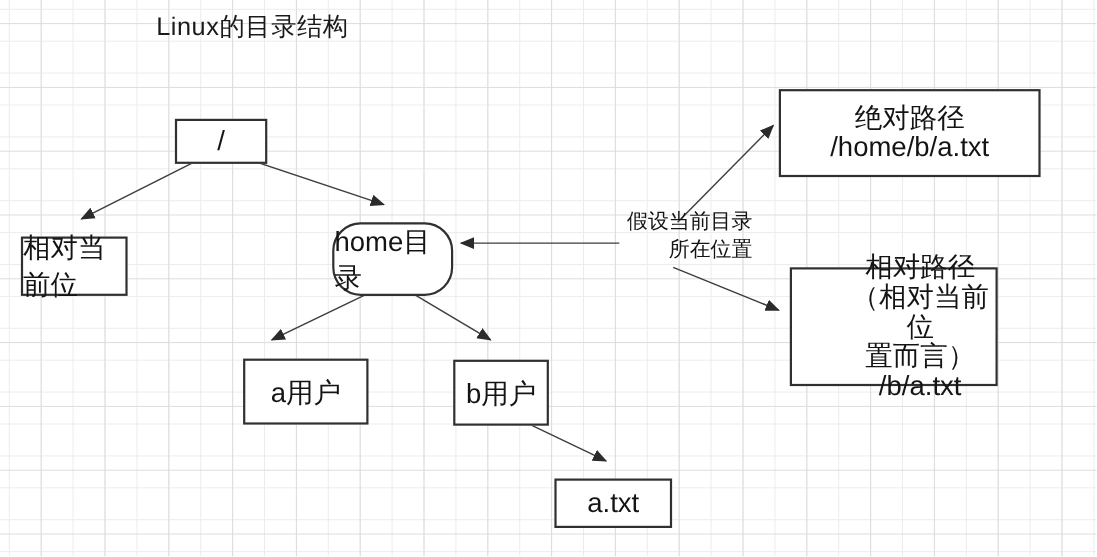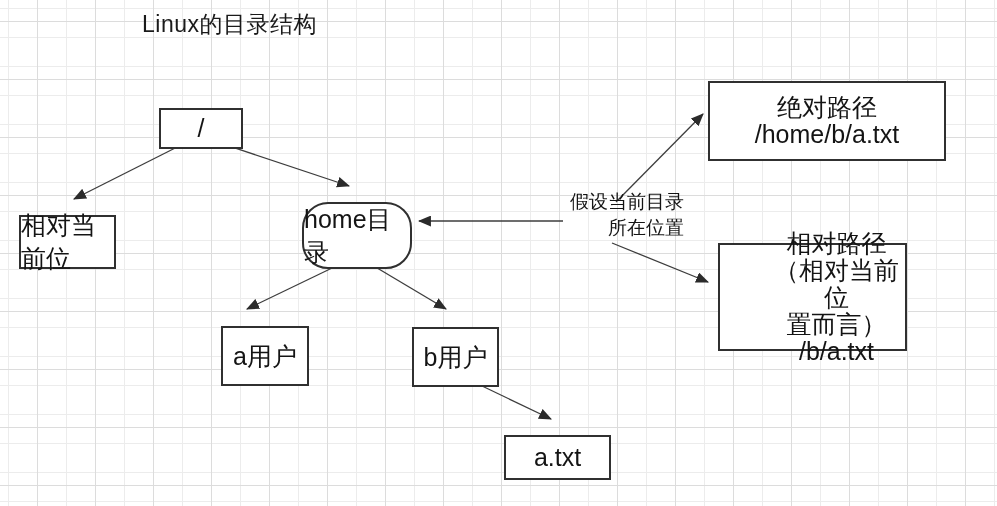--- a/index.html
+++ b/index.html
@@ -28,21 +28,21 @@
   .node,.callout{
     position:absolute;box-sizing:border-box;
     background:#ffffff;border:2px solid #303030;
     display:flex;align-items:center;justify-content:center;
     font-size:25px;color:#141414;margin-top:13px;
   }
   .callout{flex-direction:column;text-align:center;line-height:27px;}
   .n-slash{left:159px;top:95px;width:84px;height:41px;}
   .n-root {left:19px; top:202px;width:97px;height:54px;}
   .n-home {left:302px;top:189px;width:110px;height:67px;border-radius:26px;}
-  .n-a    {left:221px;top:313px;width:88px;height:60px;}
+  .n-a    {left:221px;top:313px;width:114px;height:60px;}
   .n-b    {left:412px;top:314px;width:87px;height:60px;text-align:center;}
   .n-atxt {left:504px;top:422px;width:107px;height:45px;}
   .c-abs  {left:708px;top:68px; width:238px;height:80px;}
   .c-rel  {left:718px;top:230px;width:189px;height:108px;padding-left:48px;}
   .annotation{
     position:absolute;left:534px;top:189px;width:150px;
     text-align:center;font-size:19px;line-height:26px;color:#141414;
   }
   .annotation div{white-space:nowrap;text-align:right;}
 </style>

